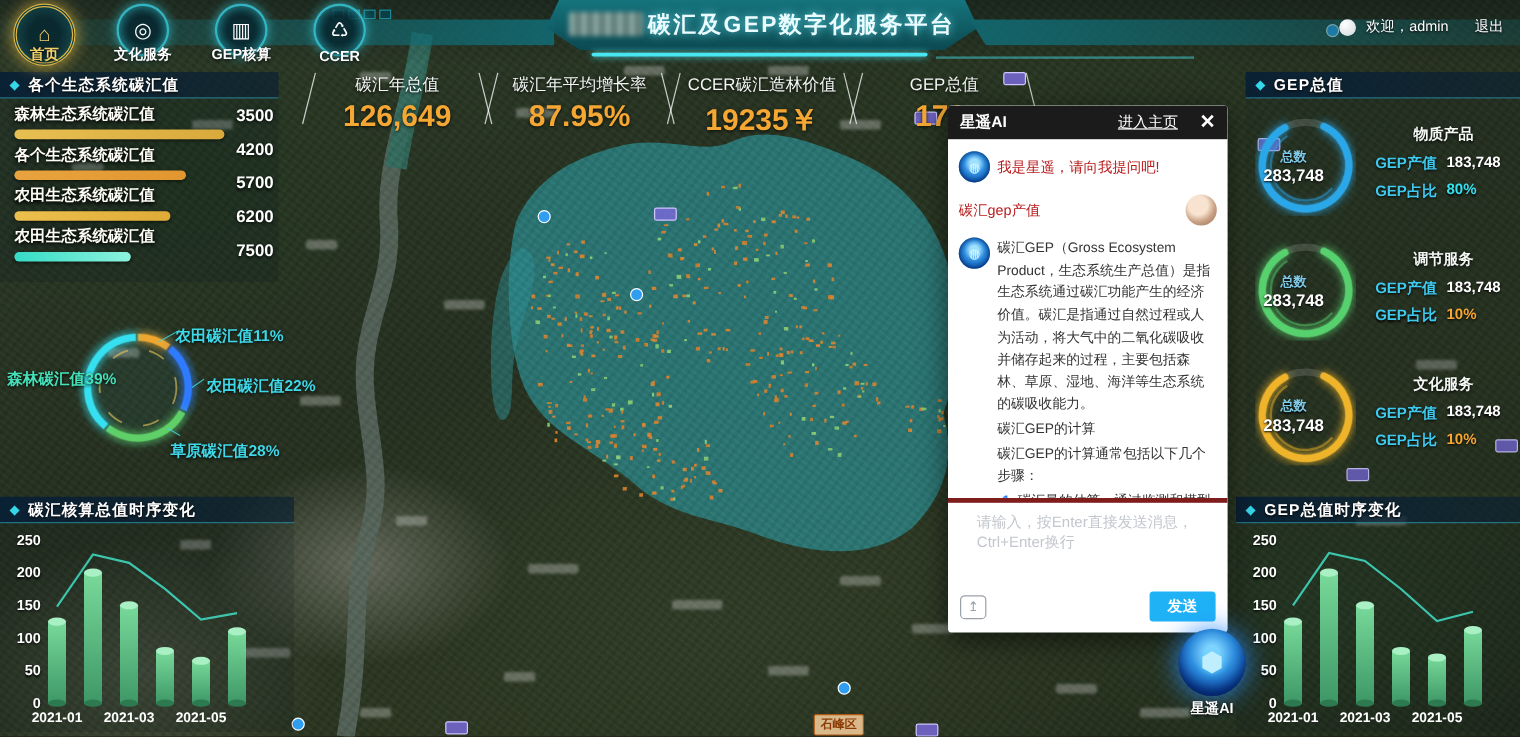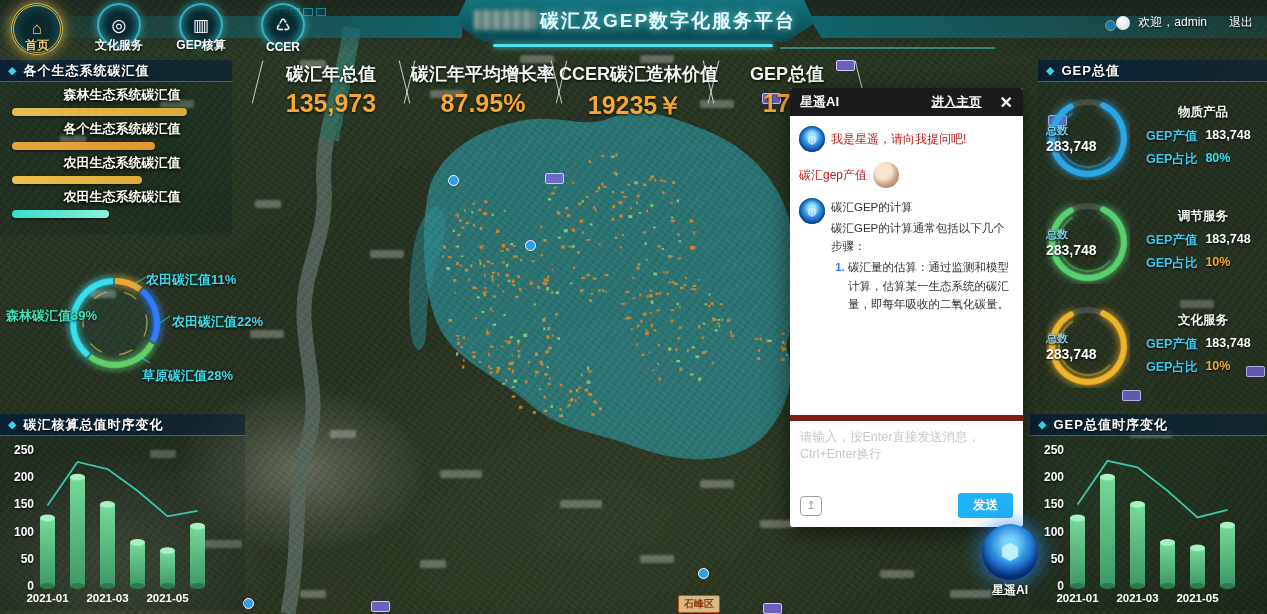--- a/index.html
+++ b/index.html
@@ -44,82 +44,82 @@
   .nav-item.active .nav-label{color:#f3cf6a;}
   .user-area{position:absolute;right:14px;top:14px;z-index:32;display:flex;align-items:center;gap:8px;font-size:12px;text-shadow:0 1px 2px #000;}
   .user-dot{width:14px;height:14px;border-radius:50%;background:radial-gradient(circle at 35% 30%,#fff,#cfd8dc);}
   .user-area .logout{cursor:pointer;margin-left:14px;}
   
   .stats{position:absolute;left:255px;top:58px;width:760px;display:flex;z-index:20;}
   .stat{position:relative;width:152px;text-align:center;padding:4px 0 0;}
   .stat::before,.stat::after{content:"";position:absolute;top:2px;width:1px;height:44px;background:rgba(255,255,255,.75);}
   .stat::before{left:2px;transform:rotate(14deg);}
   .stat::after{right:2px;transform:rotate(-14deg);}
-  .stat .lb{font-size:18px;font-weight:bold;color:#f3f7f4;text-shadow:0 1px 3px #000;white-space:nowrap;}
+  .stat .lb{font-size:14px;font-weight:normal;color:#f3f7f4;text-shadow:0 1px 3px #000;white-space:nowrap;}
   .stat .vl{font-size:25px;font-weight:bold;color:#f5a733;text-shadow:0 1px 3px rgba(0,0,0,.8);margin-top:3px;white-space:nowrap;}
   
   .phead{position:absolute;height:22px;display:flex;align-items:center;gap:7px;padding:0 8px;z-index:21;
     background:linear-gradient(90deg,rgba(8,32,54,.92),rgba(8,32,54,.55));border-bottom:1px solid rgba(60,190,210,.5);width:100%;box-sizing:border-box;}
   .phead .dia{color:#35d6e8;font-size:11px;}
   .phead .tx{font-size:13px;font-weight:bold;letter-spacing:1px;text-shadow:0 1px 2px #000;}
   
   .eco{position:absolute;left:0;top:60px;width:232px;height:175px;z-index:20;background:rgba(5,22,36,.18);}
   .eco-rows{position:absolute;left:0;top:26px;width:100%;}
   .eco-row{position:relative;height:34px;padding-left:12px;}
-  .eco-row .el{font-size:13px;font-weight:bold;color:#fdfdf3;text-shadow:0 1px 3px #000,0 0 6px rgba(0,0,0,.8);text-align:center;}
+  .eco-row .el{font-size:13px;font-weight:bold;color:#fdfdf3;text-shadow:0 1px 3px #000,0 0 6px rgba(0,0,0,.8);}
   .eco-row .ebar{height:8px;border-radius:4px;margin-top:4px;box-shadow:0 1px 3px rgba(0,0,0,.6);}
   .eco-vals{position:absolute;right:4px;top:22px;width:40px;text-align:right;}
   .eco-vals div{font-size:14px;font-weight:bold;height:28px;line-height:28px;text-shadow:0 1px 3px #000;}
   
   .donut{position:absolute;left:0px;top:245px;width:250px;height:160px;z-index:20;}
   .donut .dlabel{position:absolute;font-size:13px;font-weight:bold;color:#3fd8e8;text-shadow:0 1px 3px #000;white-space:nowrap;}
   
   .tsp{position:absolute;width:245px;height:196px;z-index:20;background:rgba(4,18,30,.15);}
   .tsp.left{left:0;top:414px;}
   .tsp.right{left:1030px;top:414px;}
   
   .gep{position:absolute;left:1038px;top:60px;width:229px;height:350px;z-index:20;background:rgba(5,22,36,.12);}
   .gauge{position:absolute;left:0;width:100%;height:100px;}
   .gauge svg{position:absolute;left:8px;top:0;}
-  .gauge .gin{position:absolute;left:8px;top:0;width:64px;height:84px;display:flex;flex-direction:column;justify-content:center;}
+  .gauge .gin{position:absolute;left:8px;top:0;width:64px;height:84px;display:flex;flex-direction:column;align-items:center;justify-content:center;}
   .gauge .glab{font-size:11px;color:#7fc9e8;font-weight:bold;text-shadow:0 1px 2px #000;}
   .gauge .gtot{font-size:14px;font-weight:bold;color:#fff;text-shadow:0 1px 2px #000;}
   .gauge .ginfo{position:absolute;left:108px;top:8px;font-size:12.5px;}
   .gauge .gcat{font-weight:bold;color:#f4f7f4;text-shadow:0 1px 3px #000;margin-bottom:7px;margin-left:32px;}
   .gauge .grow{display:flex;gap:8px;margin-bottom:6px;white-space:nowrap;text-align:center;}
   .gauge .gk{color:#3fc9ee;font-weight:bold;text-shadow:0 1px 2px #000;}
   .gauge .gv{color:#fff;font-weight:bold;text-shadow:0 1px 2px #000;}
   
   .district{position:absolute;left:678px;top:595px;z-index:6;background:rgba(236,200,150,.9);border:1px solid #b2560f;
     color:#8c3c08;font-size:10px;font-weight:bold;padding:1px 5px;border-radius:2px;}
   .blur-lb{position:absolute;background:rgba(255,255,255,.28);border-radius:2px;filter:blur(1.2px);z-index:5;}
   .road-bdg{position:absolute;width:17px;height:9px;background:rgba(120,105,215,.85);border:1px solid #cfc6ff;border-radius:2px;z-index:5;filter:blur(.4px);}
   .poi{position:absolute;width:9px;height:9px;border-radius:50%;background:#2f9df0;border:1px solid #fff;z-index:5;}
   
   .chat{position:absolute;left:790px;top:88px;width:233px;height:439px;z-index:40;border-radius:3px;overflow:hidden;
     box-shadow:0 6px 24px rgba(0,0,0,.55);display:flex;flex-direction:column;background:#fff;}
   .chat-h{height:28px;background:#1b1b1b;display:flex;align-items:center;padding:0 10px;gap:8px;flex:0 0 auto;}
   .chat-h .ct{color:#fff;font-size:13px;font-weight:bold;}
-  .chat-h .home{margin-left:auto;color:#fff;font-size:12.5px;font-weight:bold;text-decoration:underline;cursor:pointer;}
+  .chat-h .home{margin-left:auto;color:#fff;font-size:12.5px;font-weight:normal;text-decoration:underline;cursor:pointer;}
   .chat-h .x{color:#fff;font-size:16px;font-weight:bold;cursor:pointer;margin-left:10px;}
   .chat-b{flex:1;overflow:hidden;padding:10px 9px 0;color:#333;}
   .msg{display:flex;gap:6px;margin-bottom:10px;}
   .bot-av{flex:0 0 auto;width:26px;height:26px;border-radius:50%;
     background:radial-gradient(circle at 50% 40%,#9fe0ff 0 18%,#2f8fe0 42%,#0b4fa8 75%,#083a86);
     box-shadow:inset 0 0 4px #022a66;display:flex;align-items:center;justify-content:center;color:#dff4ff;font-size:11px;}
   .usr-av{flex:0 0 auto;width:26px;height:26px;border-radius:50%;
     background:radial-gradient(circle at 40% 35%,#f7e3d0 0 35%,#caa184 60%,#8c6a52);}
-  .msg.user{justify-content:flex-start;}
+  .msg.user{justify-content:space-between;}
   .msg .utext{font-size:12px;align-self:center;color:#b91c1c;}
   .rich{font-size:11.5px;line-height:1.62;}
   .rich p{margin:0 0 2px;}
   .rich ol{margin:2px 0 4px;padding-left:17px;}
   .rich li{margin-bottom:1px;}
   .rich li::marker{color:#2f7bff;font-weight:bold;}
-  .chat-in{flex:0 0 112px;border-top:6px solid #7f1d1d;position:relative;padding:8px 10px;box-sizing:border-box;}
+  .chat-in{flex:0 0 112px;border-top:4px solid #7f1d1d;position:relative;padding:8px 24px;box-sizing:border-box;}
   .chat-in .ph{color:#c3c7cd;font-size:12.5px;}
   .chat-actions{position:absolute;left:10px;right:10px;bottom:9px;display:flex;align-items:center;}
   .upload{width:20px;height:18px;border:1.6px solid #9aa0a8;border-radius:4px;color:#9aa0a8;font-size:11px;
     display:flex;align-items:center;justify-content:center;cursor:pointer;}
   .send{margin-left:auto;background:#1fb2f5;color:#fff;border:none;font-size:12.5px;font-weight:bold;
     padding:4px 15px;border-radius:3px;cursor:pointer;font-family:inherit;}
   
   .fab{position:absolute;left:978px;top:524px;z-index:45;width:64px;text-align:center;cursor:pointer;}
   .fab .ball{width:56px;height:56px;margin:0 auto;border-radius:50%;
     background:radial-gradient(circle at 50% 35%,#7fd4ff 0 12%,#2f8fe0 40%,#0c4fae 72%,#06307e);
@@ -551,21 +551,21 @@
     </div>
   <div class="user-area">
     <span class="user-dot"></span>
     <span>欢迎，admin</span>
     <span class="logout">退出</span>
   </div>
 
   <div class="stats" id="stats">
       <div class="stat">
         <div class="lb">碳汇年总值</div>
-        <div class="vl">135,973</div>
+        <div class="vl">126,649</div>
       </div>
       <div class="stat">
         <div class="lb">碳汇年平均增长率</div>
         <div class="vl">87.95%</div>
       </div>
       <div class="stat">
         <div class="lb">CCER碳汇造林价值</div>
         <div class="vl">19235￥</div>
       </div>
       <div class="stat">
@@ -589,20 +589,27 @@
           <div class="ebar" style="width: 143px; background: linear-gradient(90deg, rgb(232, 163, 62), rgb(226, 150, 47));"></div>
         </div>
         <div class="eco-row">
           <div class="el">农田生态系统碳汇值</div>
           <div class="ebar" style="width: 130px; background: linear-gradient(90deg, rgb(236, 192, 77), rgb(224, 171, 56));"></div>
         </div>
         <div class="eco-row">
           <div class="el">农田生态系统碳汇值</div>
           <div class="ebar" style="width: 97px; background: linear-gradient(90deg, rgb(53, 220, 198), rgb(141, 242, 221));"></div>
         </div>
+      </div>
+    <div class="eco-vals" id="ecoVals">
+        <div>3500</div>
+        <div>4200</div>
+        <div>5700</div>
+        <div>6200</div>
+        <div>7500</div>
       </div>
   </div>
 
   <div class="donut" id="donut">
       <svg width="250" height="160" style="position:absolute;left:0;top:0;">
         <circle cx="115" cy="78" r="50" fill="rgba(60,200,215,.06)"></circle>
         <circle cx="115" cy="78" r="32" fill="none" stroke="rgba(240,200,90,.6)" stroke-width="1.5" stroke-dasharray="14 18"></circle>
         <circle cx="115" cy="78" r="42" fill="none" stroke="#f0a72e" stroke-width="6" stroke-linecap="butt" stroke-dasharray="27.02831611916969 263.89378290154264" transform="rotate(-90 115 78)" style="filter:drop-shadow(0 0 4px #f0a72e)"></circle>
         <circle cx="115" cy="78" r="42" fill="none" stroke="#2f7bff" stroke-width="6" stroke-linecap="butt" stroke-dasharray="56.05663223833938 263.89378290154264" transform="rotate(-50.4 115 78)" style="filter:drop-shadow(0 0 4px #2f7bff)"></circle>
         <circle cx="115" cy="78" r="42" fill="none" stroke="#5fd068" stroke-width="6" stroke-linecap="butt" stroke-dasharray="71.89025921243194 263.89378290154264" transform="rotate(28.799999999999997 115 78)" style="filter:drop-shadow(0 0 4px #5fd068)"></circle>
@@ -833,20 +840,21 @@
         <span class="bot-av">◍</span>
         <span class="utext">我是星遥，请向我提问吧!</span>
       </div>
       <div class="msg user">
         <span class="utext">碳汇gep产值</span>
         <span class="usr-av"></span>
       </div>
       <div class="msg">
         <span class="bot-av">◍</span>
         <div class="rich" id="richAnswer">
+            <p>碳汇GEP（Gross Ecosystem Product，生态系统生产总值）是指生态系统通过碳汇功能产生的经济价值。碳汇是指通过自然过程或人为活动，将大气中的二氧化碳吸收并储存起来的过程，主要包括森林、草原、湿地、海洋等生态系统的碳吸收能力。</p>
             <p>碳汇GEP的计算</p>
             <p>碳汇GEP的计算通常包括以下几个步骤：</p>
             <ol>
               <li>碳汇量的估算：通过监测和模型计算，估算某一生态系统的碳汇量，即每年吸收的二氧化碳量。</li>
             </ol>
           </div>
       </div>
     </div>
     <div class="chat-in">
       <div class="ph">请输入，按Enter直接发送消息，Ctrl+Enter换行</div>

